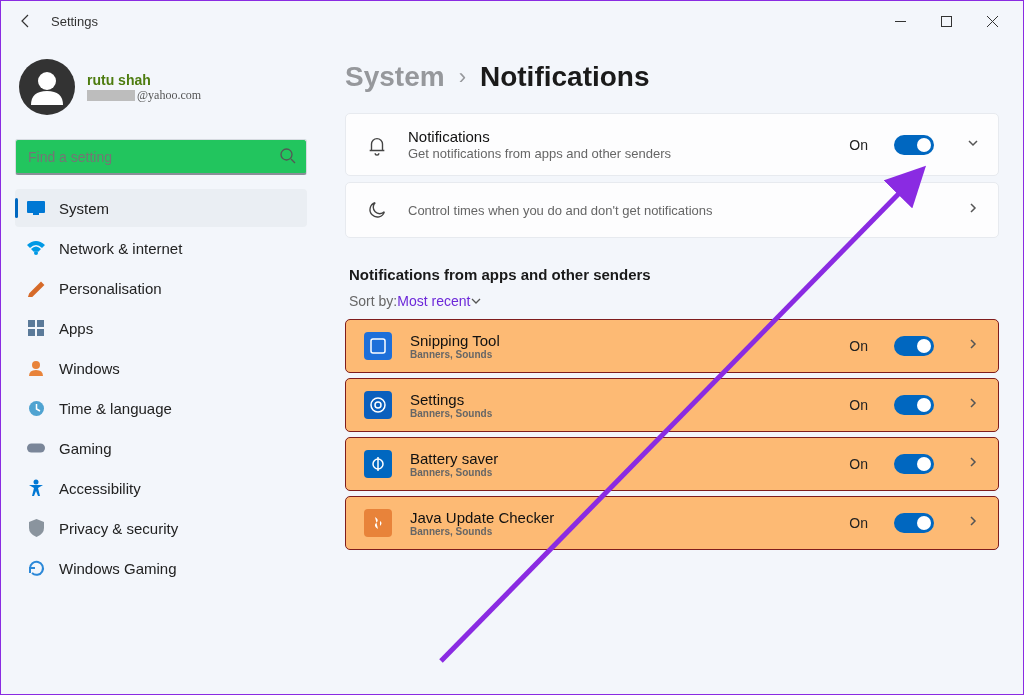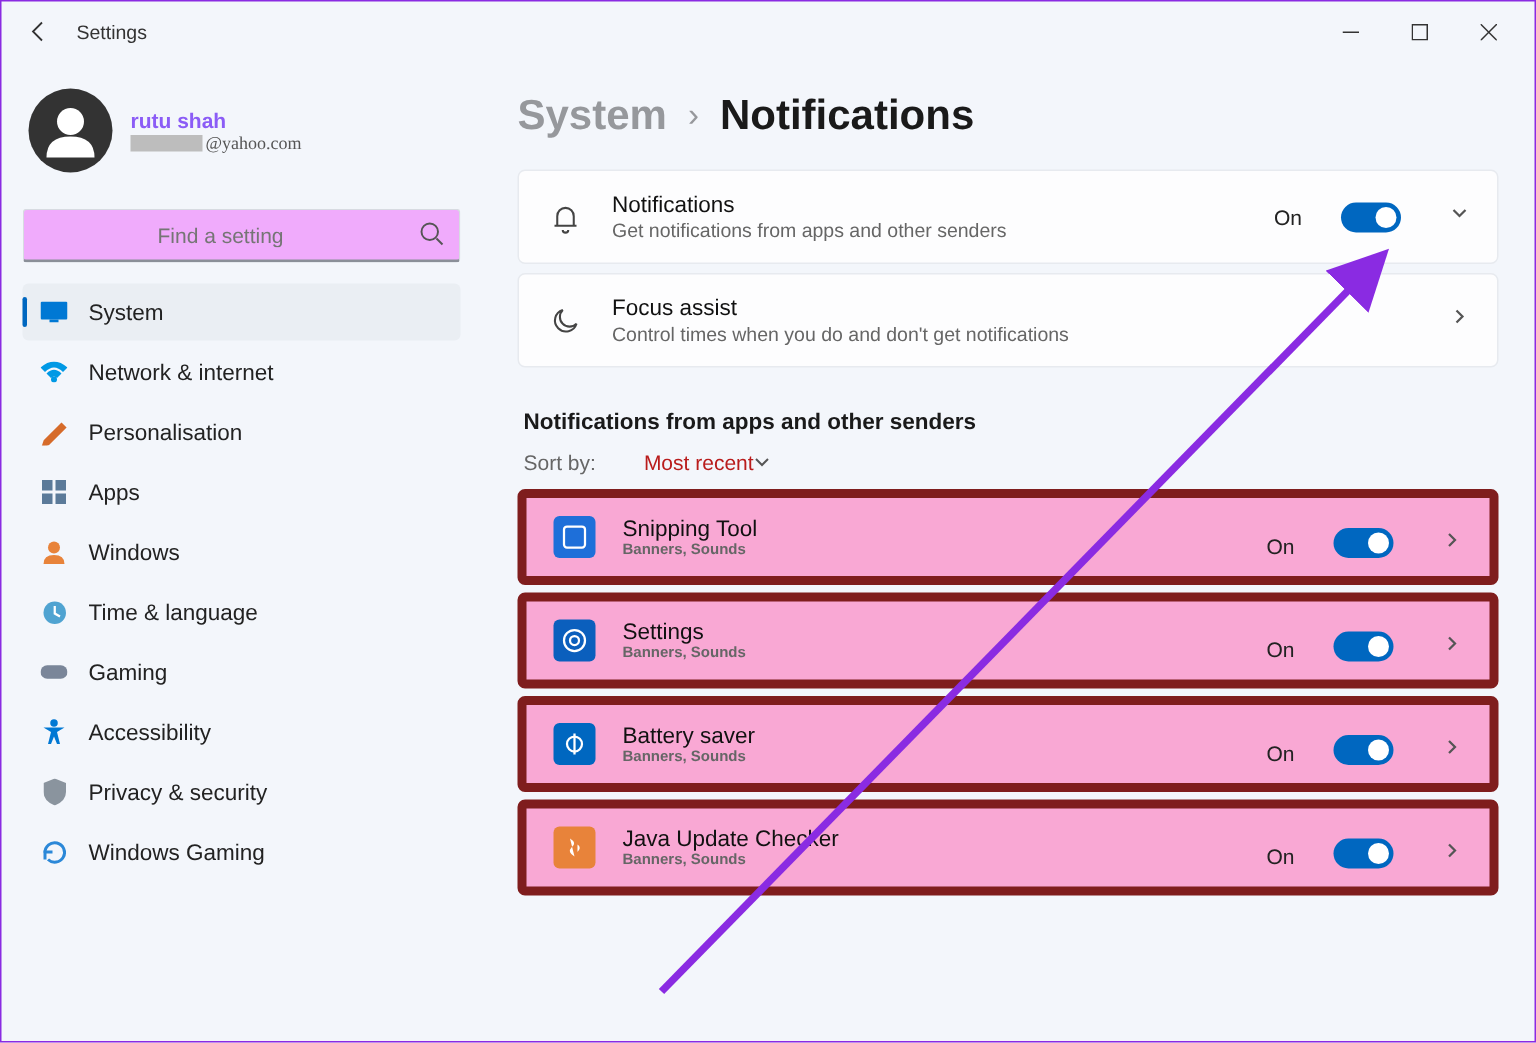--- a/index.html
+++ b/index.html
@@ -20,27 +20,27 @@
   }
   .back-btn { width:34px; height:34px; display:flex; align-items:center; justify-content:center; cursor:pointer; }
   .app-title { font-size: 13px; color: #333; margin-left: 8px; }
   .win-controls { margin-left:auto; display:flex; gap:0; }
   .win-btn { width:46px; height:34px; display:flex; align-items:center; justify-content:center; cursor:pointer; font-size:13px; }
   .layout { display:flex; height: calc(100% - 40px); }
   .sidebar { width: 320px; padding: 12px 14px 12px 14px; }
   .profile { display:flex; align-items:center; gap:12px; padding: 6px 4px 16px 4px; }
   .avatar { width:56px; height:56px; border-radius:50%; background:#333; display:flex; align-items:center; justify-content:center; }
   .avatar svg { width:44px; height:44px; }
-  .profile-name { font-size:14px; font-weight:600; color:#8b5cf6; }
+  .profile-name { font-size:14px; font-weight:600; color:#4d7c0f; }
   .profile-email { font-size:12px; color:#555;font-family:Liberation Serif, serif; }
   .email-obscured { display:inline-block; width:48px; height:11px; background:#bdbdbd; vertical-align:middle; margin-right:2px;}
   .search { margin: 8px 0 14px 0; position:relative; }
   .search input {
     width: 100%; height: 36px; border: 1px solid #d7dbe1; border-bottom: 2px solid #8a8f98;
-    background:#f0abfc; padding: 0 40px 0 12px; font-size:14px; outline:none; border-radius:3px;text-align:center;
+    background:#22c55e; padding: 0 40px 0 12px; font-size:14px; outline:none; border-radius:3px;
   }
   .search .s-icon { position:absolute; right:10px; top:8px; color:#555; }
   .nav { display:flex; flex-direction:column; gap:2px; }
   .nav-item {
     display:flex; align-items:center; gap:14px; height:38px; padding:0 10px 0 12px;
     border-radius:4px; cursor:pointer; font-size:15px; color:#222; position:relative;
   }
   .nav-item.selected { background:#eaeef3; }
   .nav-item.selected::before {
     content:""; position:absolute; left:0; top:9px; bottom:9px; width:3px; background:#0067c0; border-radius:2px;
@@ -63,24 +63,24 @@
   .toggle {
     width:40px; height:20px; border-radius:10px; background:#0067c0; position:relative; cursor:pointer; flex-shrink:0;
   }
   .toggle::after {
     content:""; position:absolute; width:14px; height:14px; background:#fff; border-radius:50%; top:3px; right:3px;
   }
   .chevron { width:14px; color:#555; margin-left:14px; }
   .section-header { font-size:15px; font-weight:600; color:#1a1a1a; margin: 28px 0 10px 4px; }
   .sort-row { font-size:14px; color:#333; margin: 0 0 10px 4px; display:flex; align-items:center; gap:0; }
   .sort-label { color:#666; }
-  .sort-value { color:#b91c1c;margin-left:32px; }
+  .sort-value { color:#6d28d9; }
   .app-row {
-    background:#f9a8d4; border:6px solid #7f1d1d; border-radius:5px;
-    padding: 12px 18px; display:flex; align-items:flex-end; gap:18px; margin-bottom:5px;
+    background:#fdba74; border:1px solid #7f1d1d; border-radius:5px;
+    padding: 12px 18px; display:flex; align-items:center; gap:18px; margin-bottom:5px;
   }
   .app-icon { width:28px; height:28px; border-radius:4px; display:flex; align-items:center; justify-content:center; flex-shrink:0; font-size:14px; color:#fff; }
   .app-body { flex:1; }
   .app-name { font-size:15px; color:#111; }
   .app-sub { font-size:10px; color:#666;font-weight:bold; }
   .arrow-annotation {
     position:absolute; pointer-events:none; z-index:10;
   }
 </style>
 </head>
@@ -255,21 +255,20 @@
       </span>
     </div>
 
     <div class="card">
       <div class="card-icon">
         <svg width="22" height="22" viewBox="0 0 24 24" fill="none" stroke="#444" stroke-width="1.5">
             <path d="M20 14 A8 8 0 1 1 10 4 A6 6 0 0 0 20 14 Z"></path>
           </svg>
       </div>
       <div class="card-body">
-        <div class="card-title">Focus assist</div>
         <div class="card-sub">Control times when you do and don't get notifications</div>
       </div>
       <span class="chevron">
         <svg width="14" height="14" viewBox="0 0 14 14" fill="none" stroke="#555" stroke-width="1.5">
             <path d="M5 3 L9 7 L5 11"></path>
           </svg>
       </span>
     </div>
 
     <div class="section-header">Notifications from apps and other senders</div>

